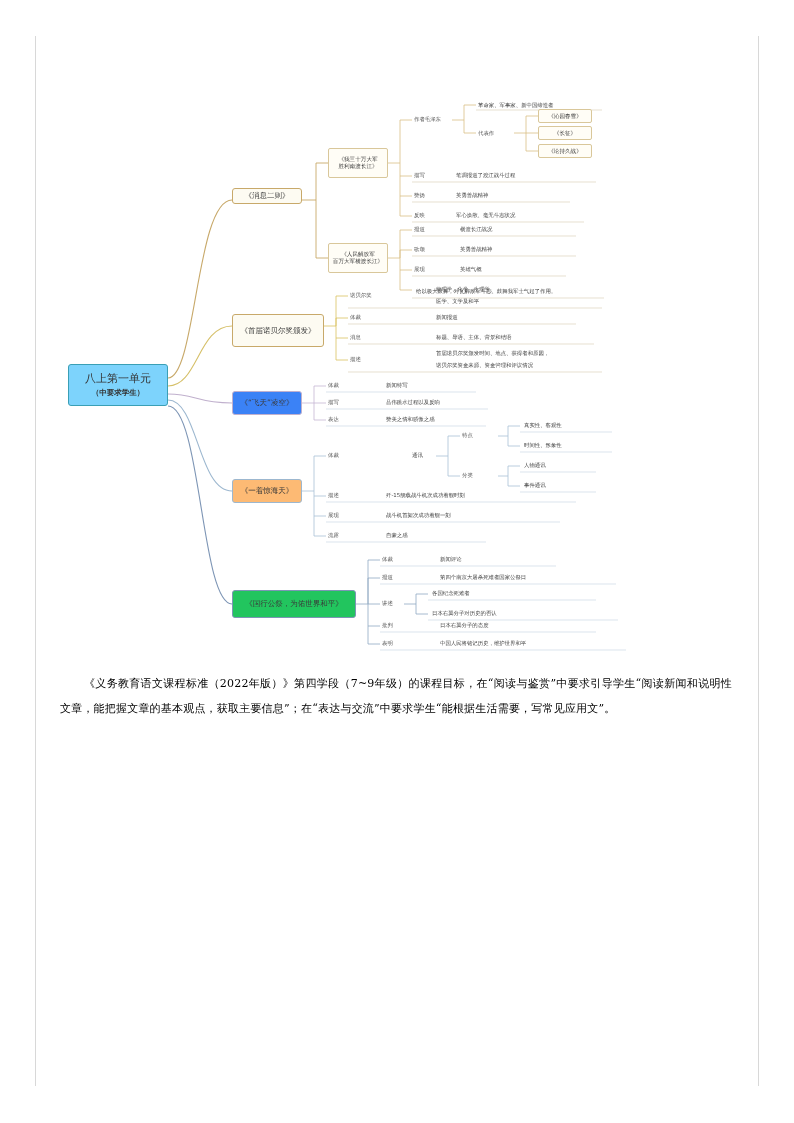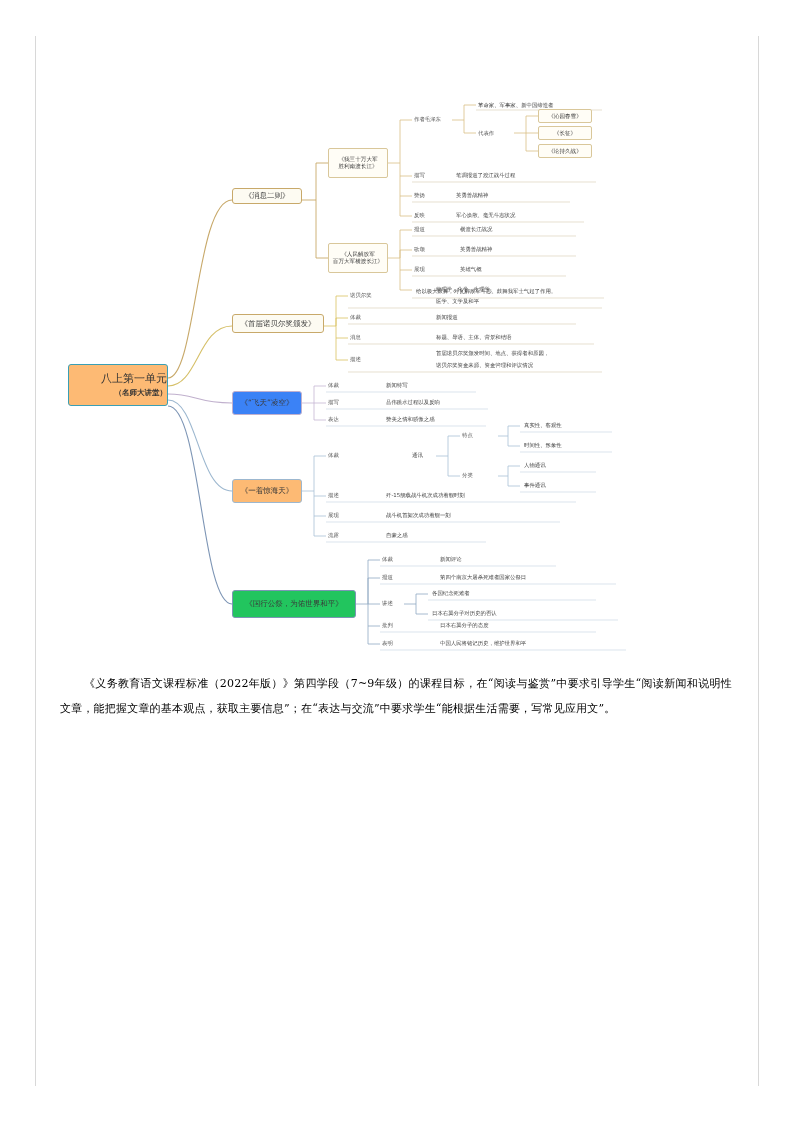--- a/index.html
+++ b/index.html
@@ -50,25 +50,24 @@
     align-items: center;
     justify-content: center;
     text-align: center;
     background: #ffffff;
     color: #3a3a3a;
     line-height: 1.25;
     white-space: nowrap;
   }
   .node-center {
     border: 1.6px solid #3a9fb5;
-    background: #fdba74;
+    background: #7dd3fc;
     border-radius: 3px;
     font-size: 11px;
     color: #333;
-    align-items: flex-end;
   }
   .node-center .sub {
     font-size: 7.5px;
     font-weight: bold;
     margin-top: 2px;
     color: #333;
   }
   .node-l1 {
     border: 1px solid #c8a96a;
     border-radius: 3px;
@@ -255,28 +254,28 @@
         <line x1="344" y1="506" x2="580" y2="506"></line>
         <line x1="392" y1="522" x2="560" y2="522"></line>
         <line x1="392" y1="542" x2="582" y2="542"></line>
         <line x1="344" y1="554" x2="560" y2="554"></line>
         <line x1="344" y1="572" x2="590" y2="572"></line>
       </g>
     </svg>
 
     <div class="node node-center" style="left:32px; top:286px; width:100px; height:42px;">
       <span>八上第一单元</span>
-      <span class="sub">（名师大讲堂）</span>
+      <span class="sub">（中要求学生）</span>
     </div>
 
     <div class="node node-l1" style="left:196px; top:110px; width:70px; height:16px;">
       <span>《消息二则》</span>
     </div>
 
-    <div class="node node-l1" style="left:196px; top:236px; width:92px; height:19px;">
+    <div class="node node-l1" style="left:196px; top:236px; width:92px; height:33px;">
       <span>《首届诺贝尔奖颁发》</span>
     </div>
 
     <div class="node node-l1 purple" style="left:196px; top:313px; width:70px; height:24px;">
       <span>《“飞天”凌空》</span>
     </div>
 
     <div class="node node-l1 blue" style="left:196px; top:401px; width:70px; height:24px;">
       <span>《一着惊海天》</span>
     </div>

